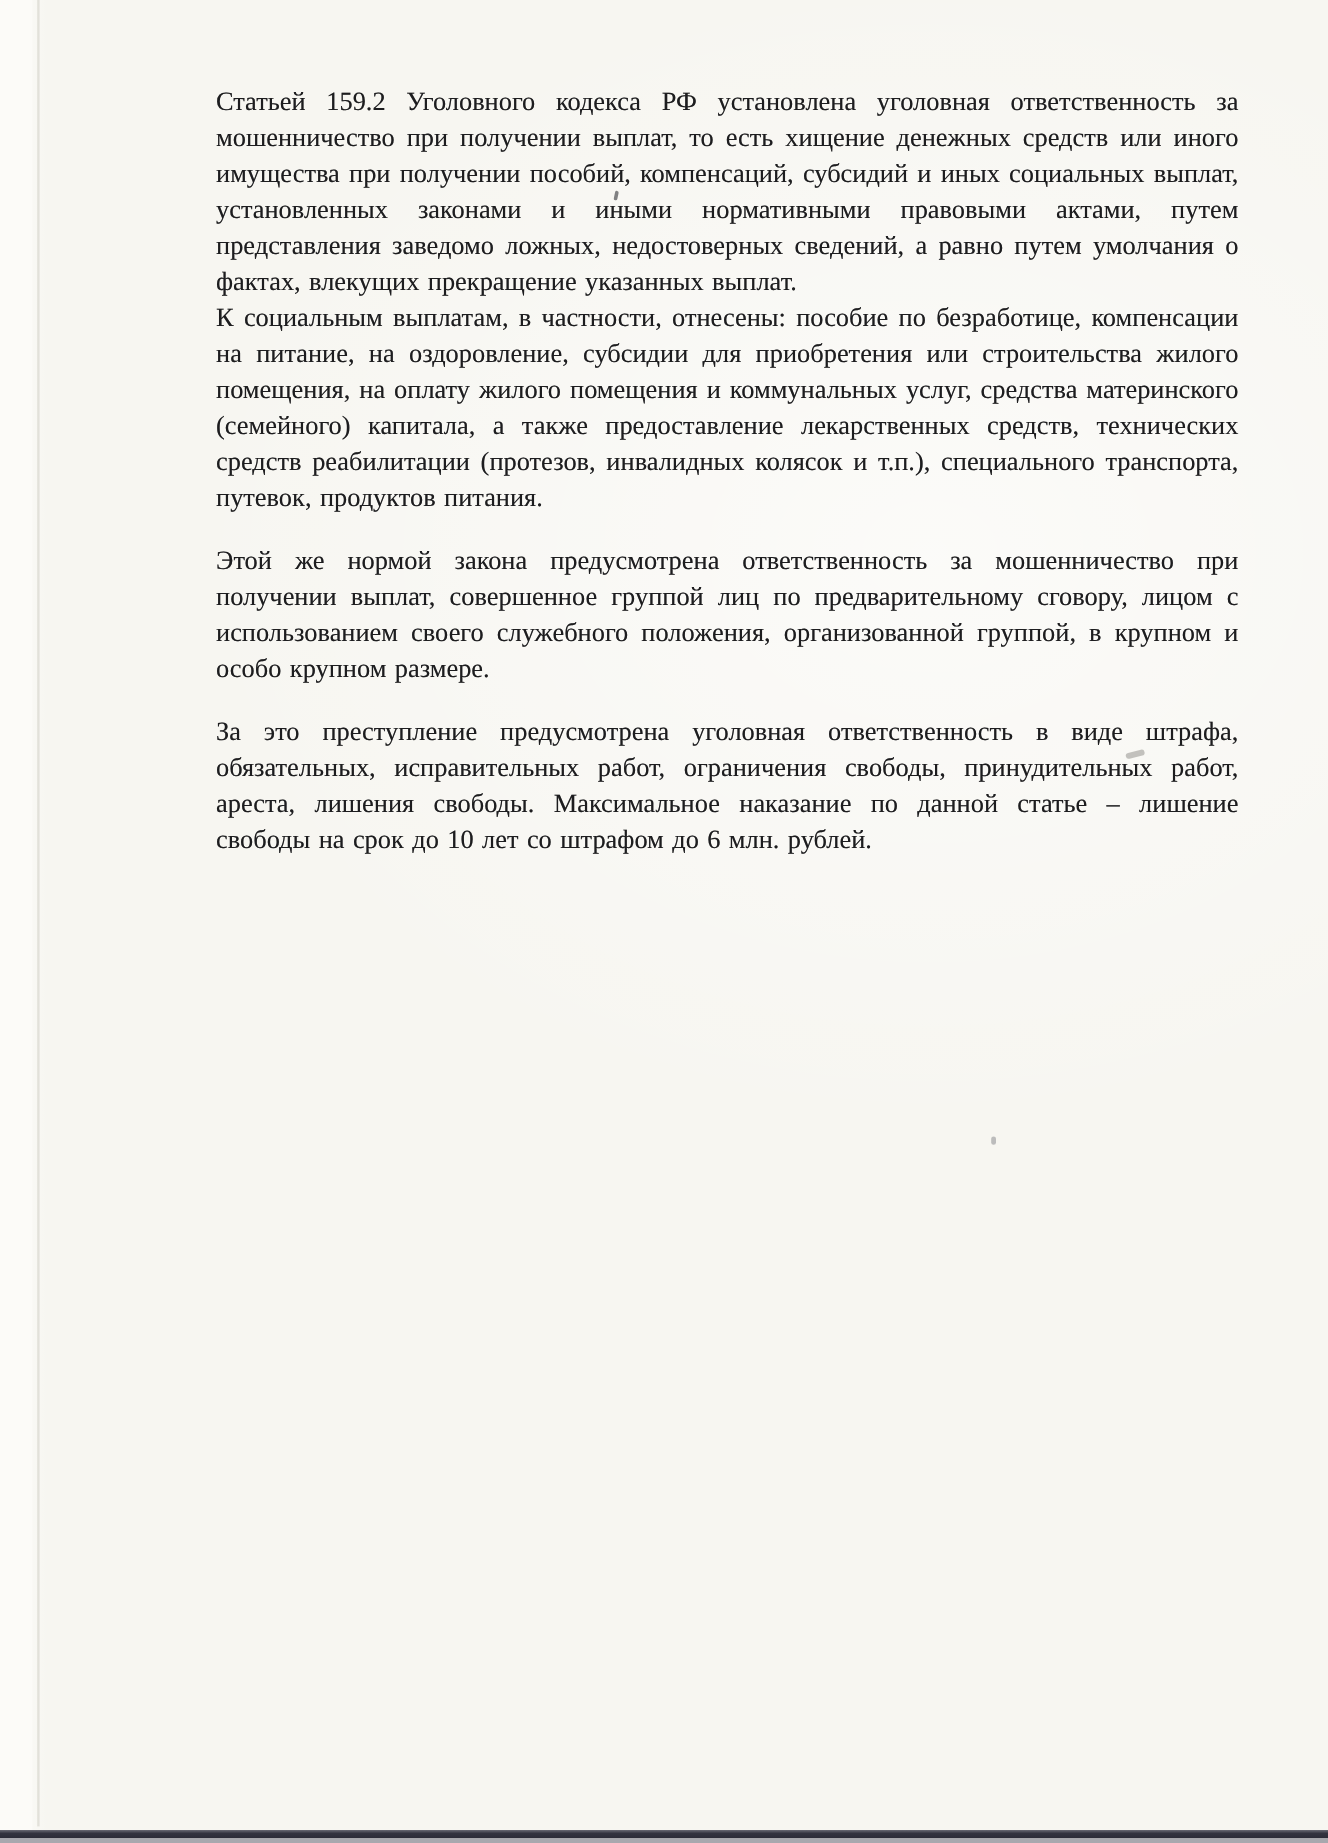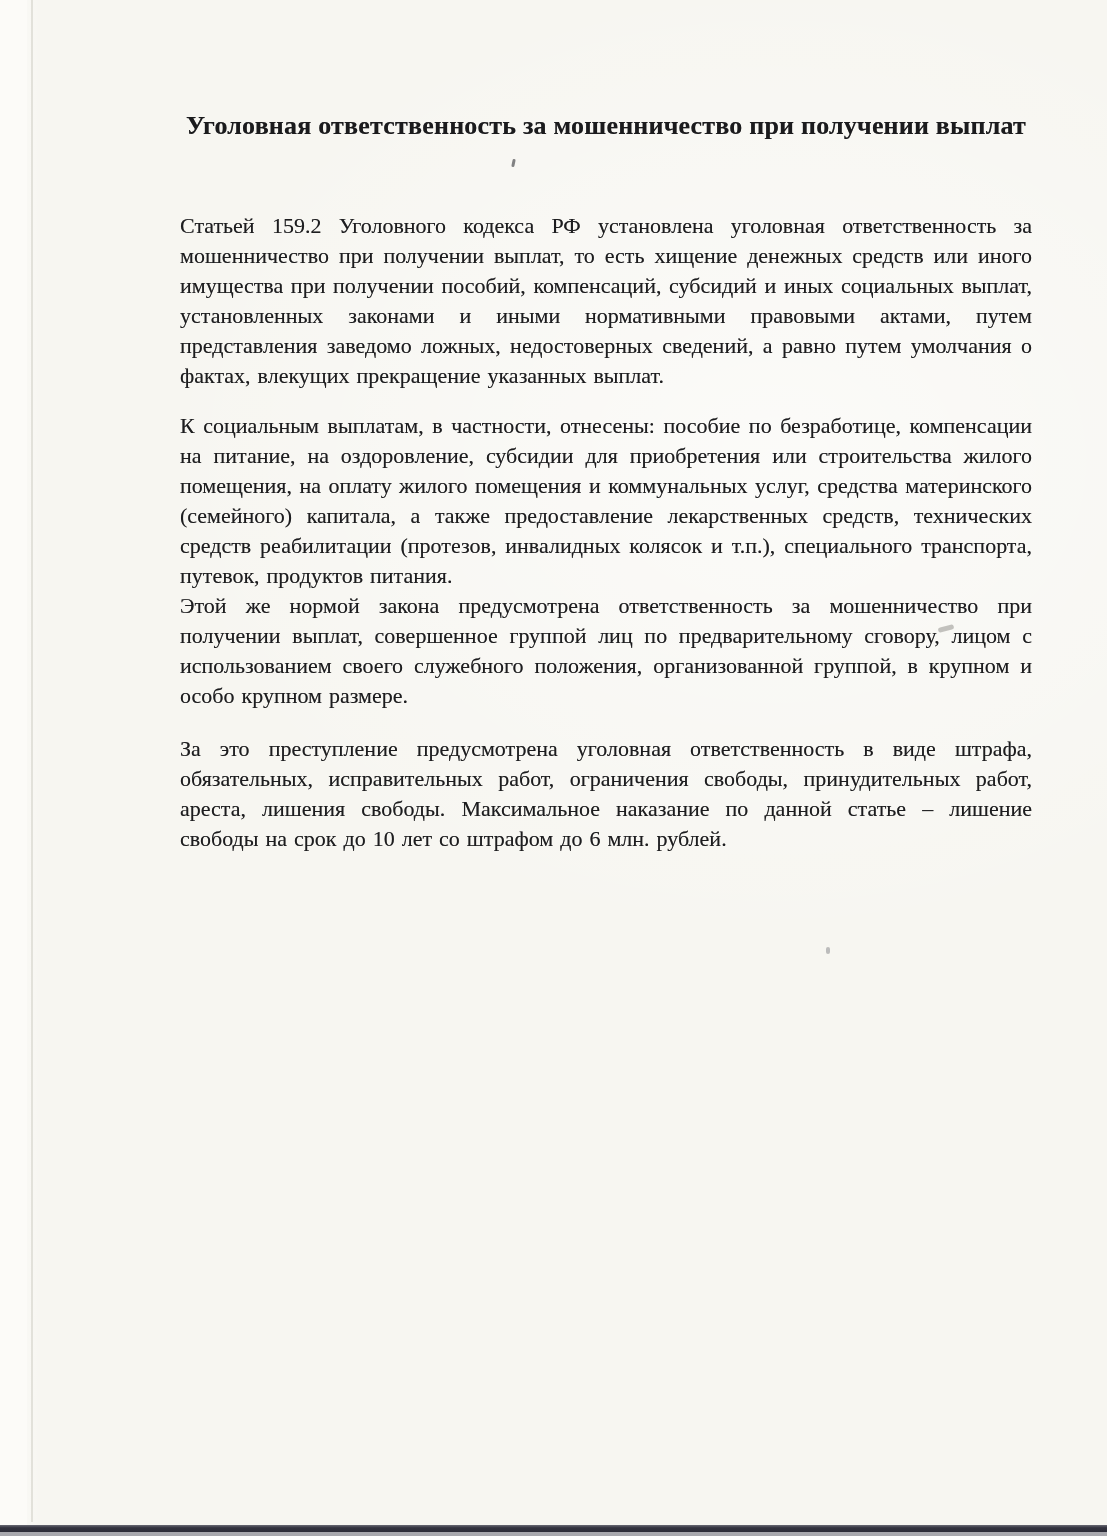--- a/index.html
+++ b/index.html
@@ -71,22 +71,22 @@
     margin: 0;
     font-size: 22px;
     line-height: 30px;
     text-align: justify;
     text-align-last: left;
     color: #1d1d1f;
     text-shadow: 0 0 0.5px rgba(30,30,32,0.5);
     word-spacing: 1.5px;
   }
   .doc-body p.p1 { margin-top: 70px; }
-  .doc-body p.p2 { margin-top: 20px; }
-  .doc-body p.p3 { }
+  .doc-body p.p2 { }
+  .doc-body p.p3 { margin-top: 22px; }
   .doc-body p.p4 { margin-top: 23px; }
   .speck {
     position: absolute;
     background: rgba(90, 90, 92, 0.75);
     border-radius: 50%;
   }
   .speck-1 {
     left: 512px; top: 159px;
     width: 3px; height: 8px;
     transform: rotate(12deg);
@@ -108,21 +108,20 @@
 </style>
 </head>
 <body>
 
 <div class="scan-page">
 
   <div class="left-edge-band"></div>
   <div class="scan-crease"></div>
 
   <div class="text-column">
-    <h1 class="doc-title">Уголовная ответственность за мошенничество при получении выплат</h1>
 
     <div class="doc-body">
       <p class="p1">Статьей 159.2 Уголовного кодекса РФ установлена уголовная ответственность за мошенничество при получении выплат, то есть хищение денежных средств или иного имущества при получении пособий, компенсаций, субсидий и иных социальных выплат, установленных законами и иными нормативными правовыми актами, путем представления заведомо ложных, недостоверных сведений, а равно путем умолчания о фактах, влекущих прекращение указанных выплат.</p>
       <p class="p2">К социальным выплатам, в частности, отнесены: пособие по безработице, компенсации на питание, на оздоровление, субсидии для приобретения или строительства жилого помещения, на оплату жилого помещения и коммунальных услуг, средства материнского (семейного) капитала, а также предоставление лекарственных средств, технических средств реабилитации (протезов, инвалидных колясок и т.п.), специального транспорта, путевок, продуктов питания.</p>
       <p class="p3">Этой же нормой закона предусмотрена ответственность за мошенничество при получении выплат, совершенное группой лиц по предварительному сговору, лицом с использованием своего служебного положения, организованной группой, в крупном и особо крупном размере.</p>
       <p class="p4">За это преступление предусмотрена уголовная ответственность в виде штрафа, обязательных, исправительных работ, ограничения свободы, принудительных работ, ареста, лишения свободы. Максимальное наказание по данной статье – лишение свободы на срок до 10 лет со штрафом до 6 млн. рублей.</p>
     </div>
   </div>
 
   <div class="speck speck-1"></div>

